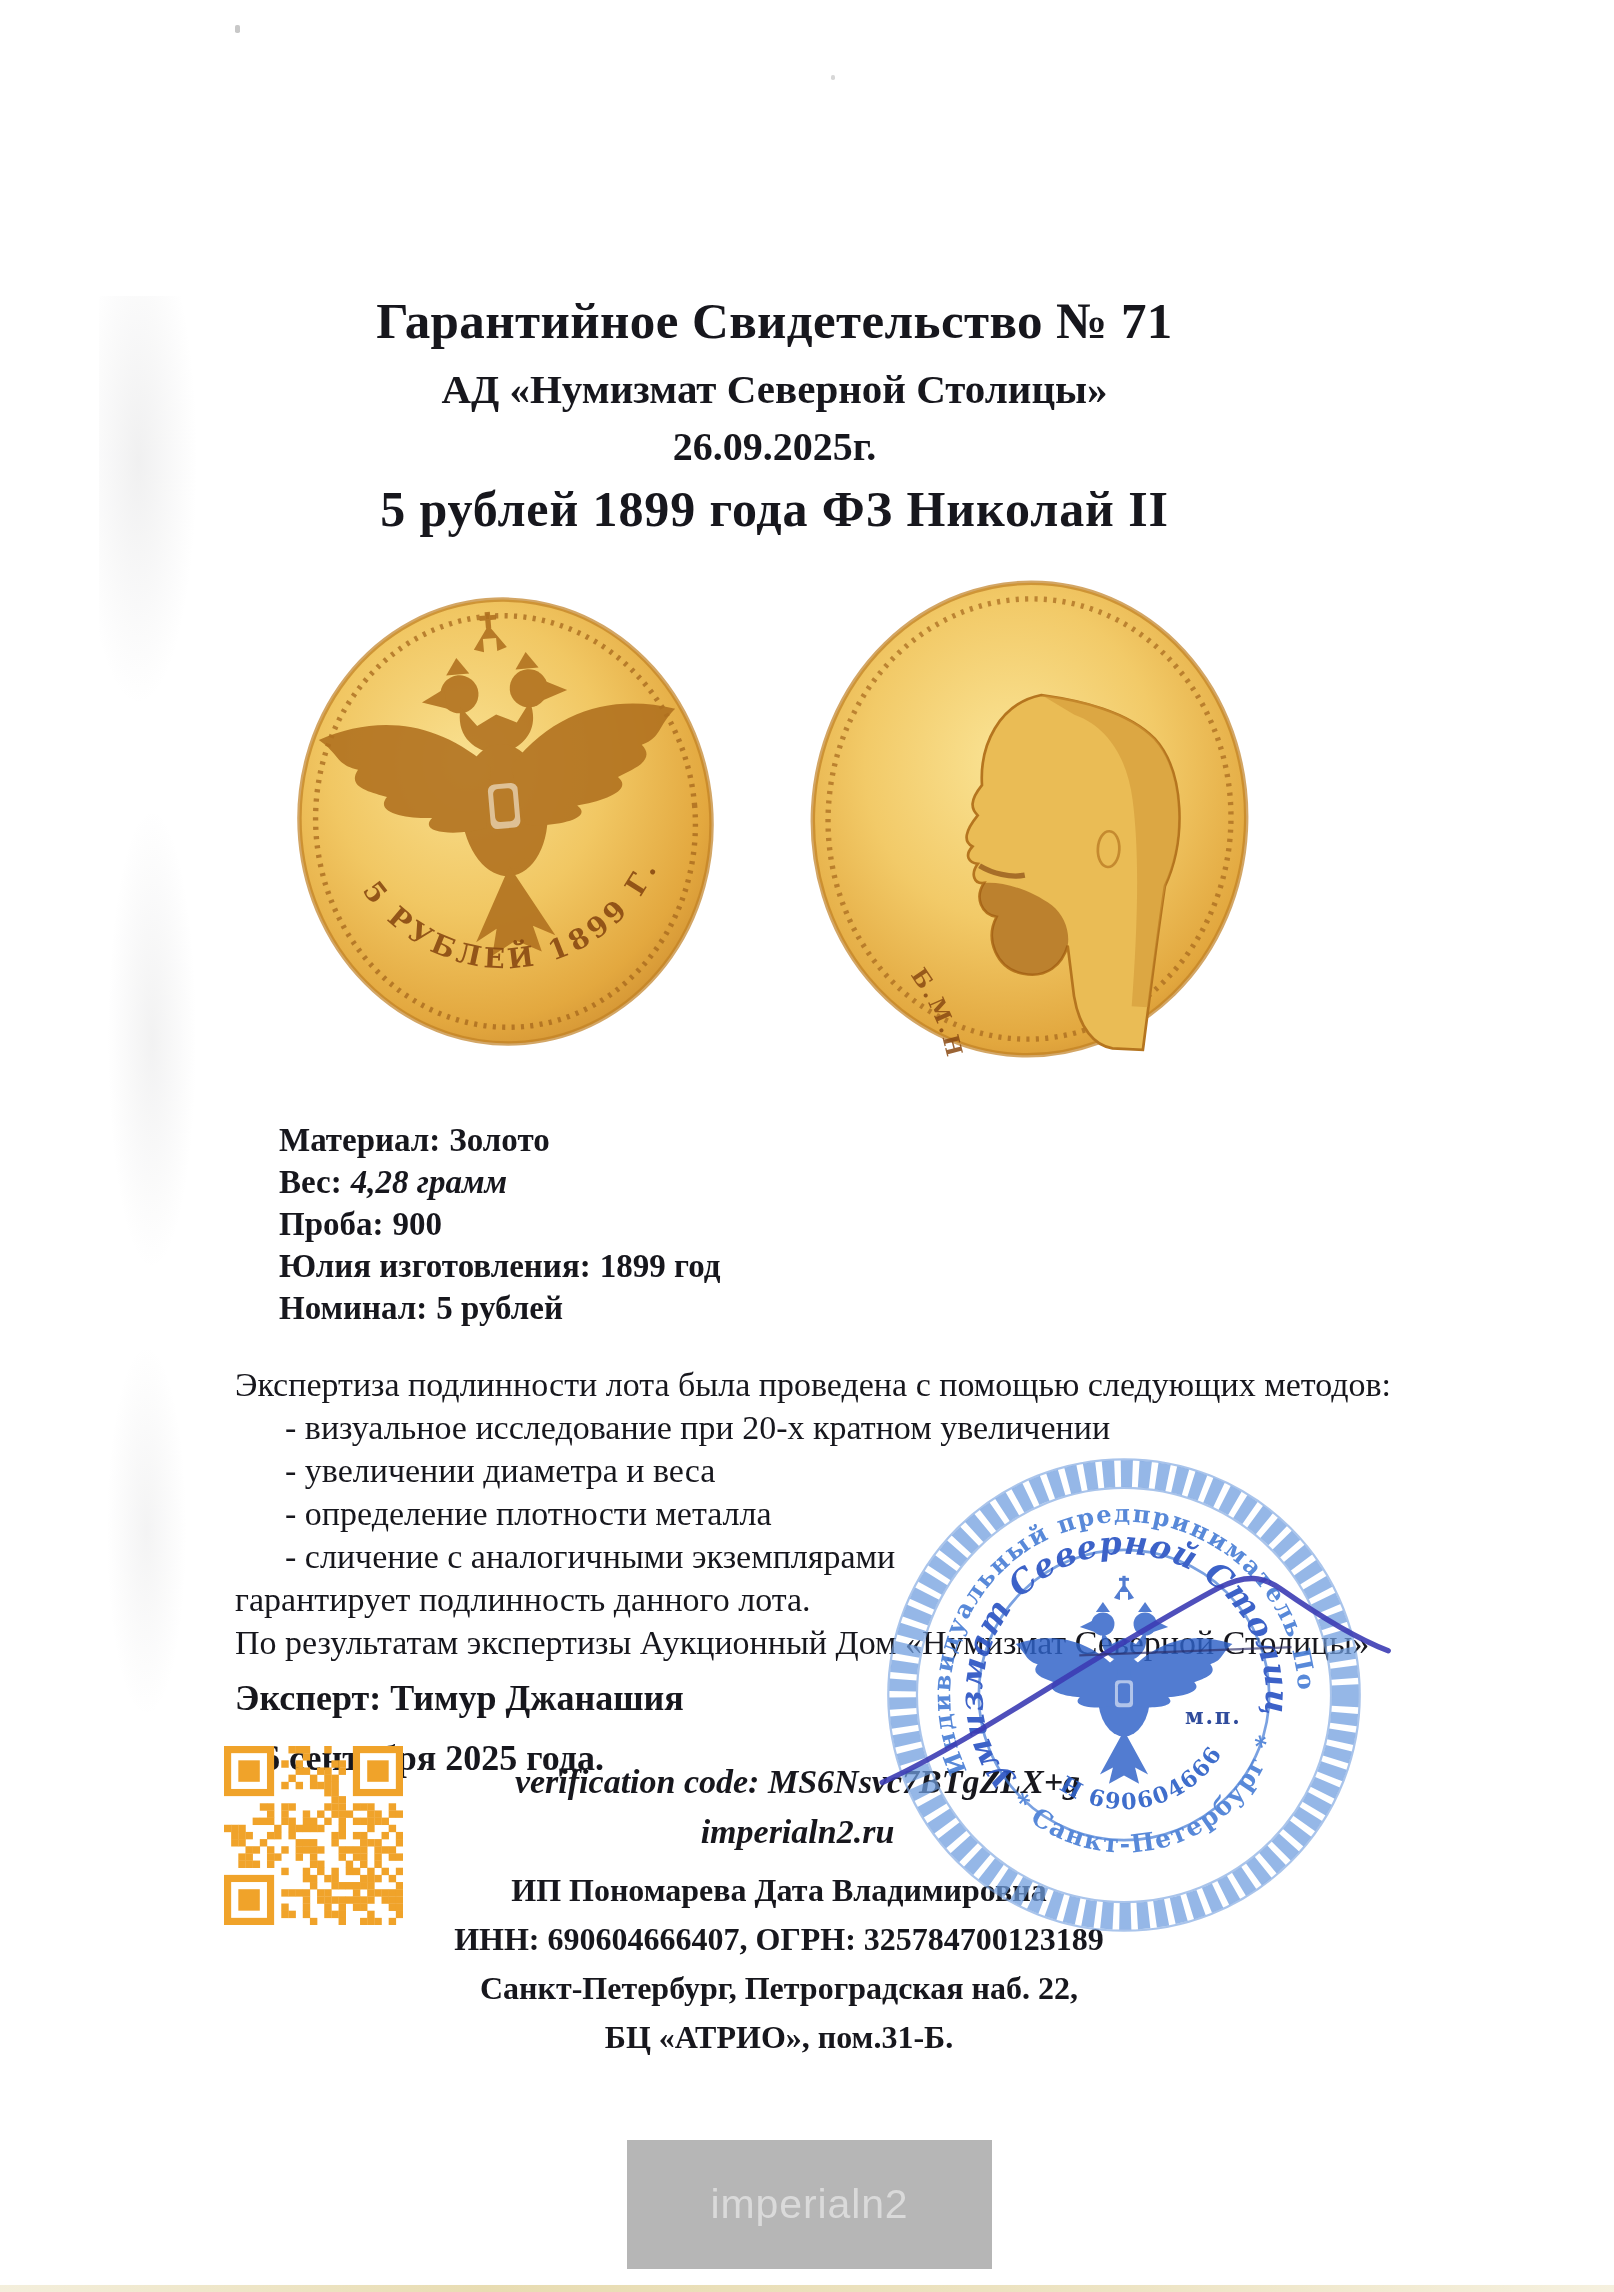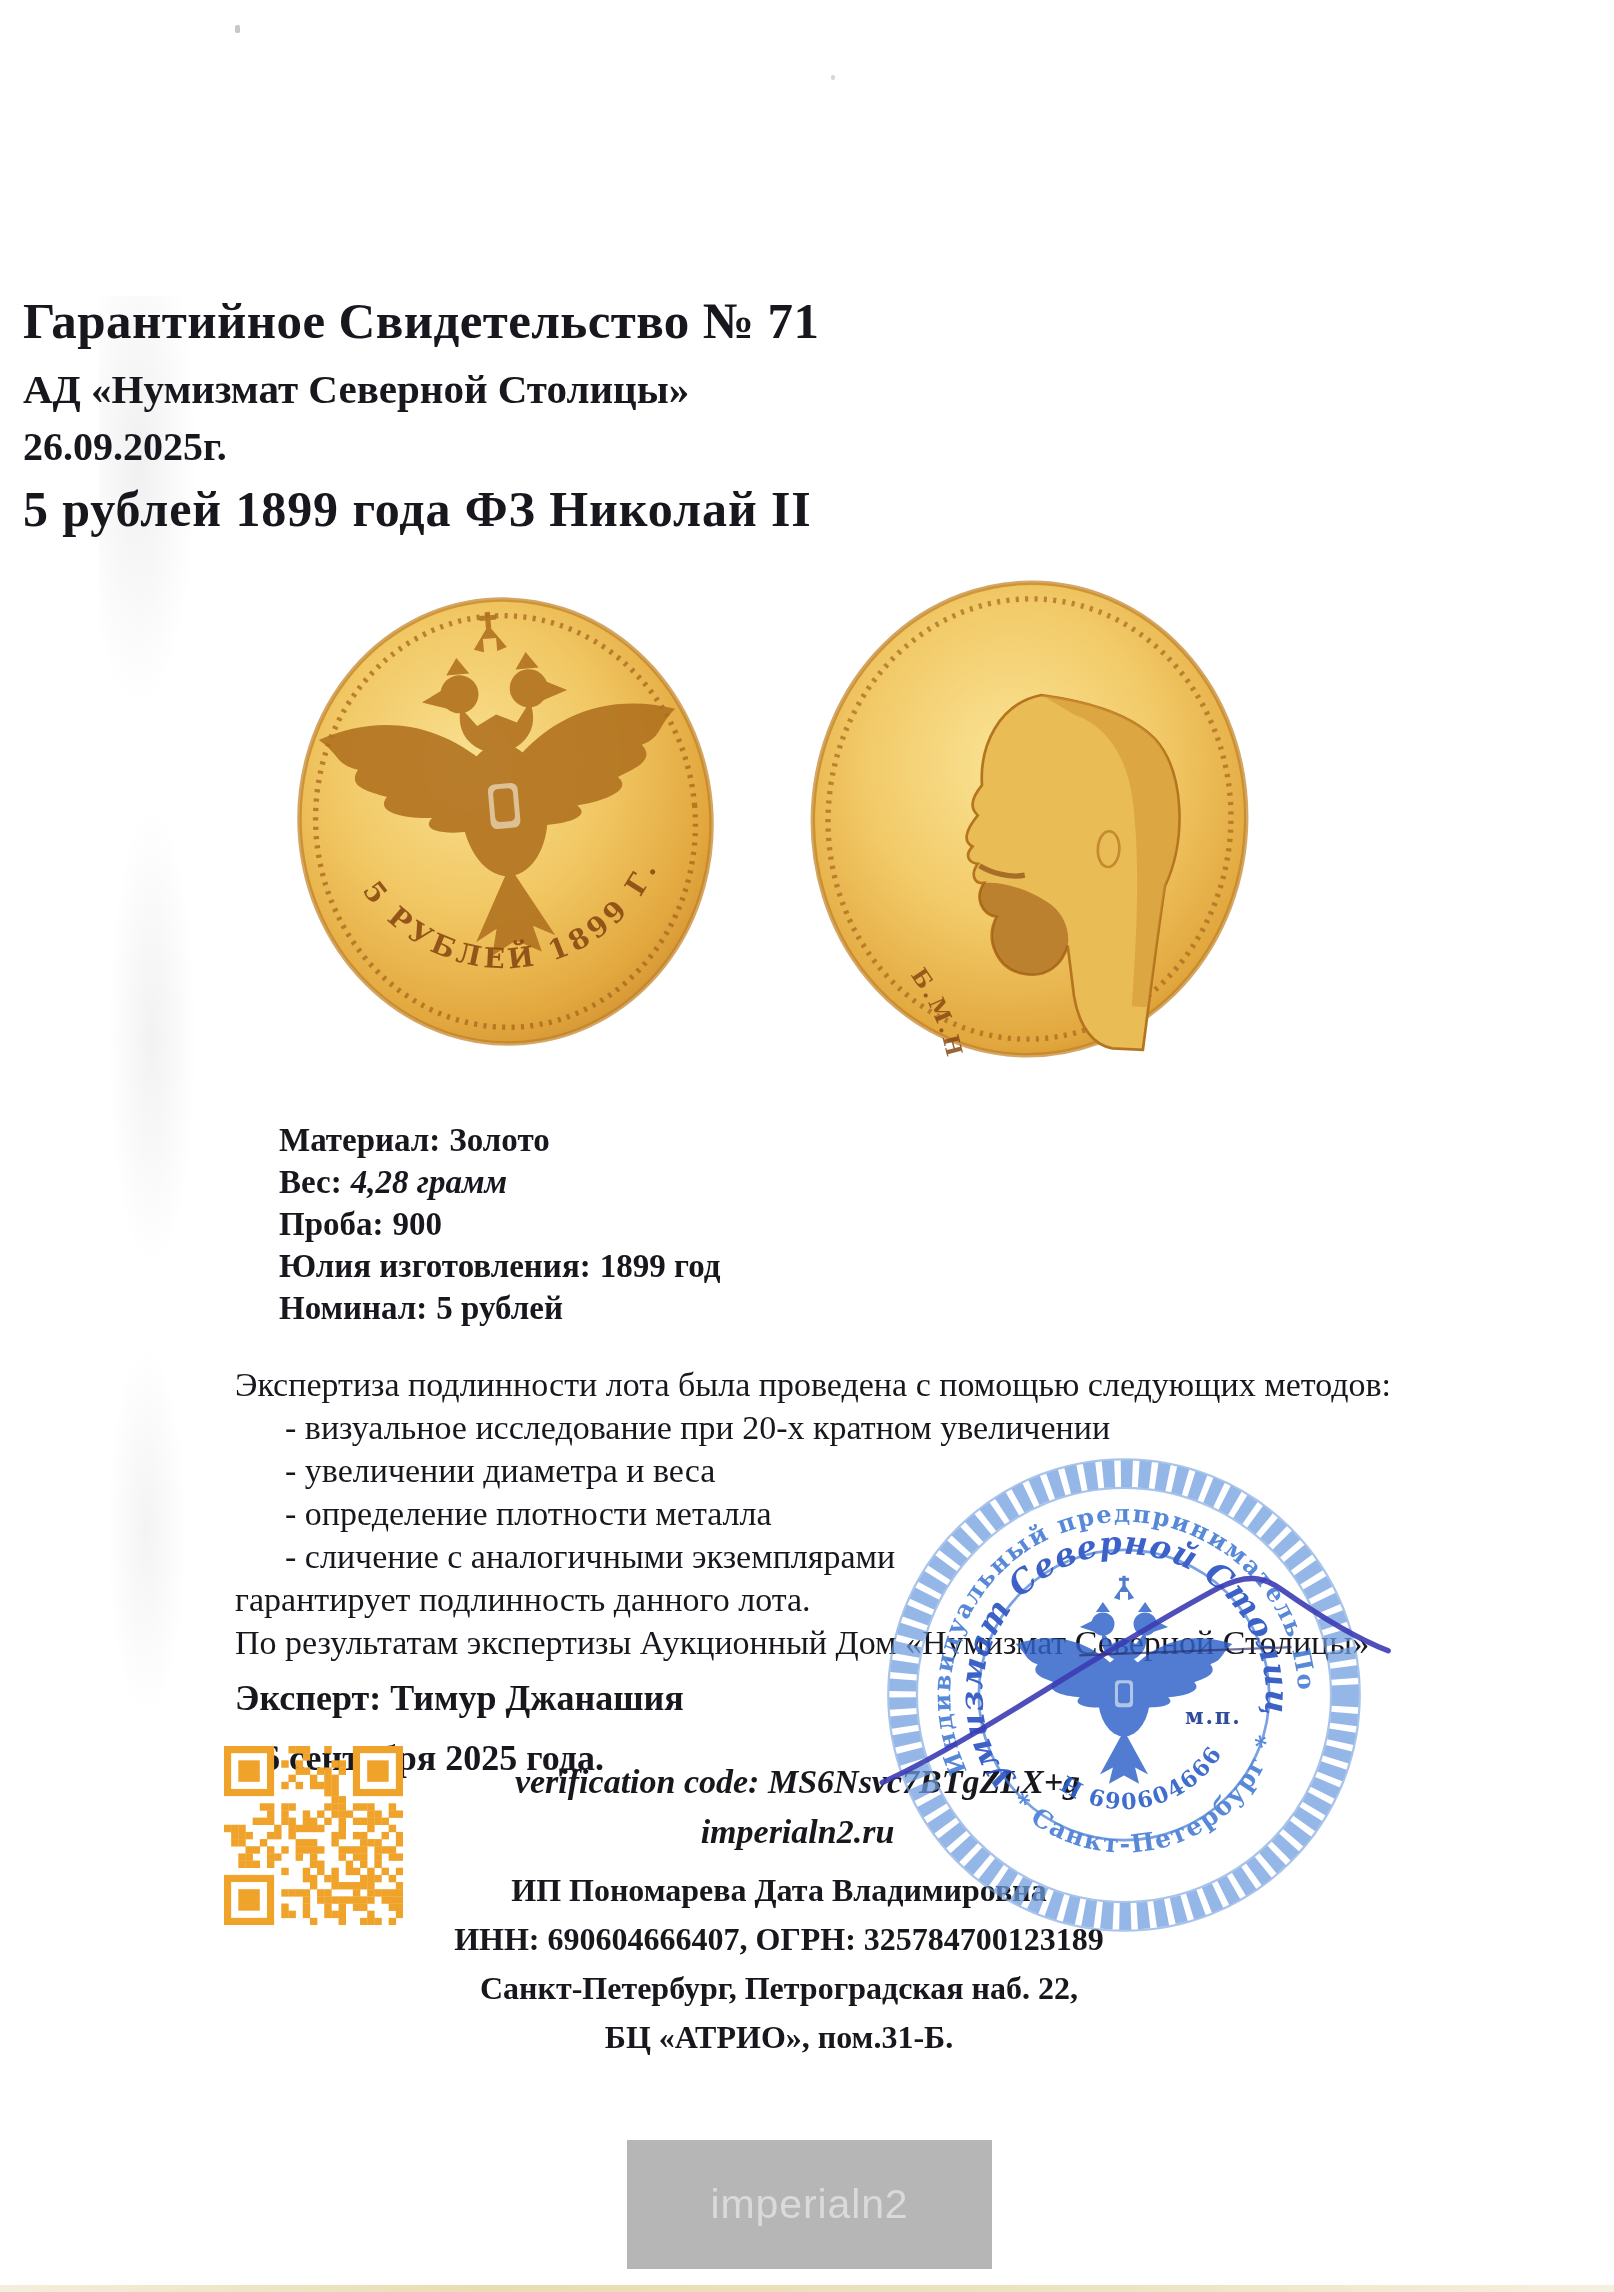--- a/index.html
+++ b/index.html
@@ -1,20 +1,20 @@
 <!DOCTYPE html>
 <html style="font-size:14.3px"><head>
 <meta charset="utf-8">
 <style>
   html,body{margin:0;padding:0;background:#ffffff;}
   #page{position:relative;width:1615px;height:2293px;background:#ffffff;overflow:hidden;
         font-family:"Liberation Serif", serif;color:#17171d;}
   .abs{position:absolute;}
   
-  .titles{left:8px;top:0;width:1549px;text-align:left;padding-left:15px;}
+  .titles{left:0;top:0;width:1549px;text-align:center;}
   .t1{top:292px;font-size:51px;font-weight:700;letter-spacing:0.4px;}
   .t2{top:365px;font-size:41px;font-weight:700;}
   .t3{top:423px;font-size:40px;font-weight:700;}
   .t4{top:480px;font-size:50px;font-weight:700;letter-spacing:0.9px;}
   
   .specs{left:279px;top:1119px;font-size:33px;line-height:42px;}
   .specs .lbl{font-weight:600;margin-top:6px;}
   .specs .val{font-weight:700;margin-left:9px;}
   .specs .ital{font-style:italic;}
   

